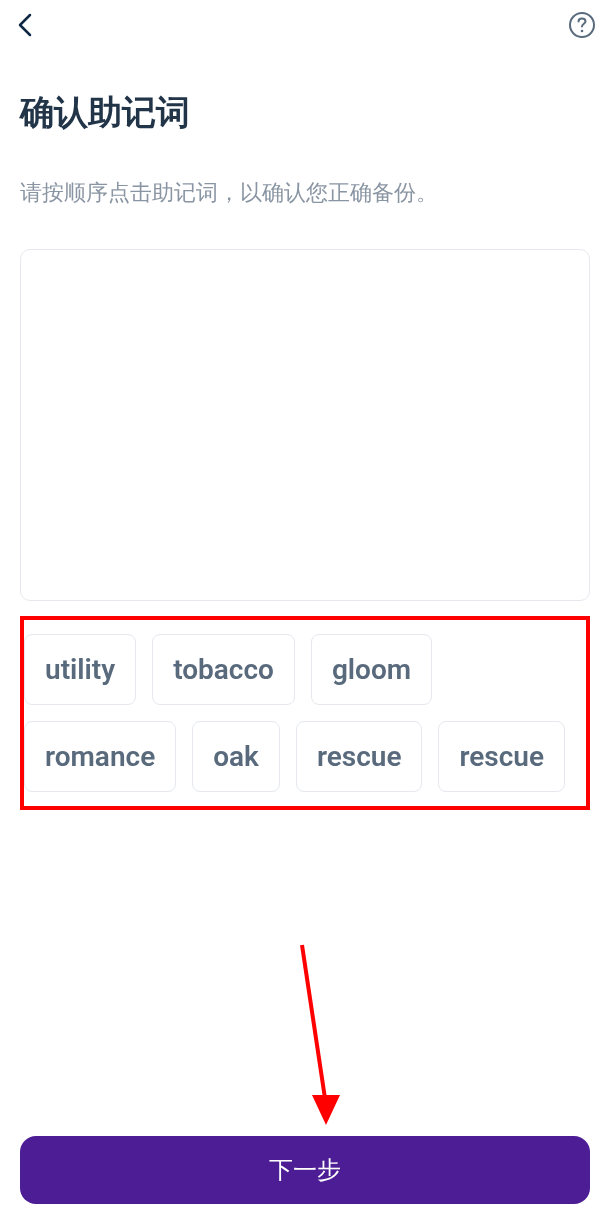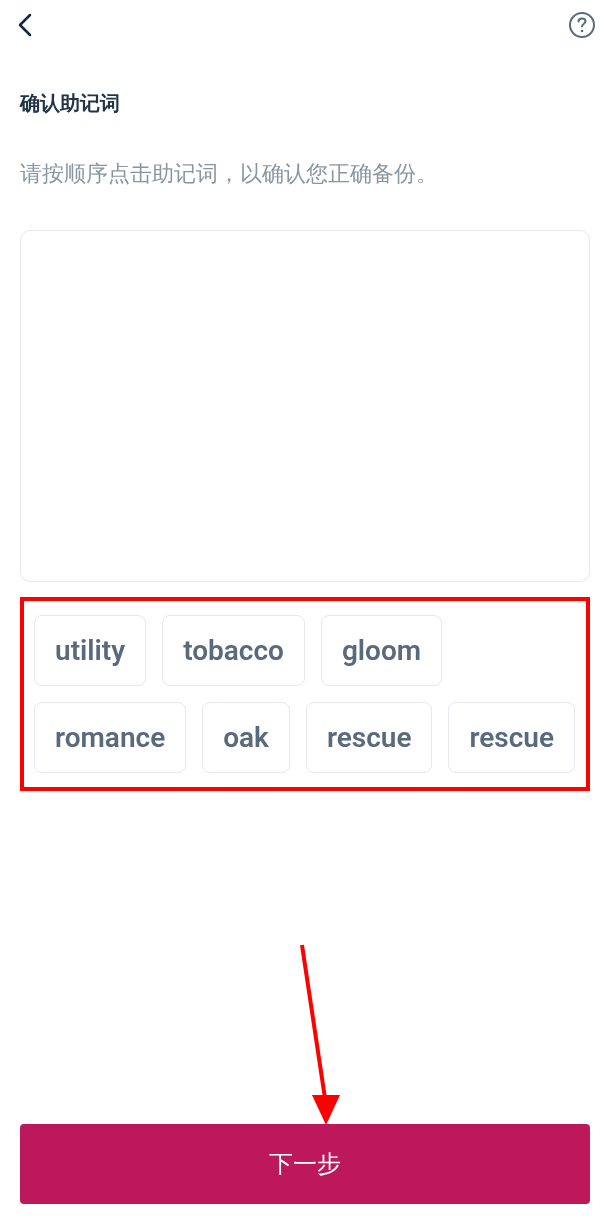--- a/index.html
+++ b/index.html
@@ -34,21 +34,21 @@
       height: 28px;
       display: flex;
       align-items: center;
       justify-content: center;
       color: #5a6b7d;
     }
     .content {
       padding: 40px 20px 0 20px;
     }
     .title {
-      font-size: 20px;
+      font-size: 34px;
       font-weight: bold;
       color: #213448;
       margin-bottom: 10px;
     }
     .subtitle {
       font-size: 22px;
       color: #8a95a3;
       line-height: 1.5;
       margin-bottom: 40px;
       margin-top: 40px;
@@ -56,21 +56,21 @@
     .selected-area {
       width: 100%;
       height: 352px;
       border: 1px solid #e5e8ed;
       border-radius: 10px;
       background: #ffffff;
       margin-bottom: 15px;
     }
     .words-container {
       border: 4px solid #ff0000;
-      padding: 14px 8px 14px 10px;
+      padding: 14px 8px 14px 0;
       display: flex;
       flex-wrap: wrap;
       gap: 16px;
     }
     .word-chip {
       border: 1px solid #e5e8ed;
       border-radius: 8px;
       padding: 18px 20px;
       font-size: 28px;
       font-weight: 600;
@@ -83,24 +83,24 @@
       position: absolute;
       pointer-events: none;
       left: 290px;
       top: 940px;
     }
     .next-button {
       position: absolute;
       bottom: 20px;
       left: 20px;
       right: 20px;
-      height: 80px;
-      background: #be185d;
+      height: 68px;
+      background: #4c1d95;
       border: none;
-      border-radius: 4px;
+      border-radius: 16px;
       color: #ffffff;
       font-size: 24px;
       display: flex;
       align-items: center;
       justify-content: center;
       cursor: pointer;
     }
   </style>
 </head>
 <body>

